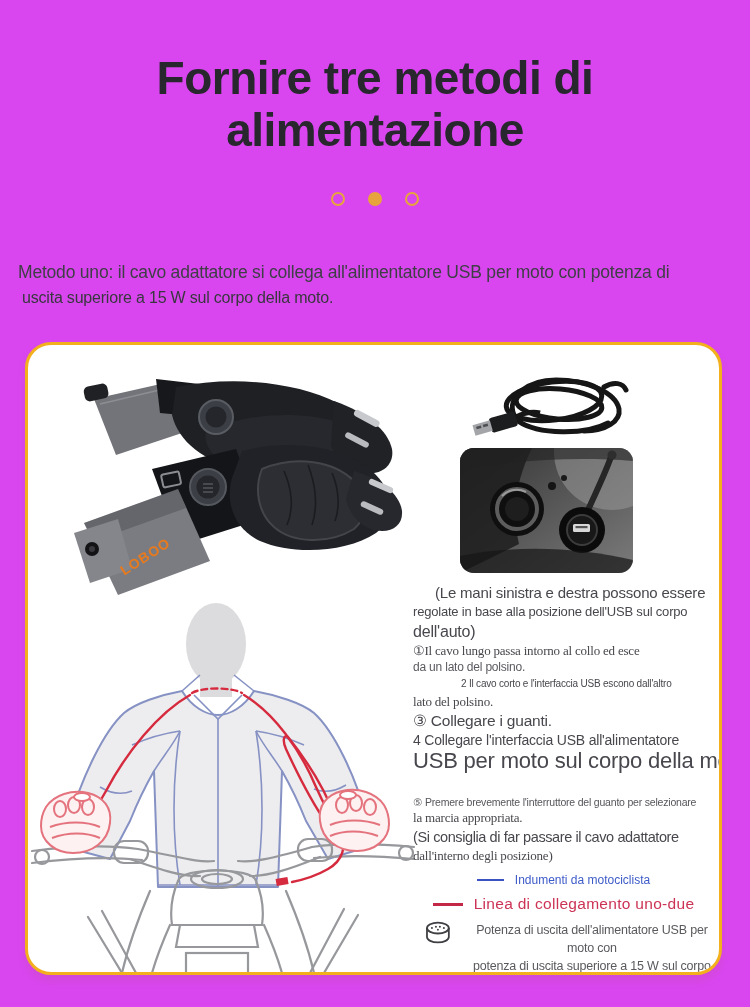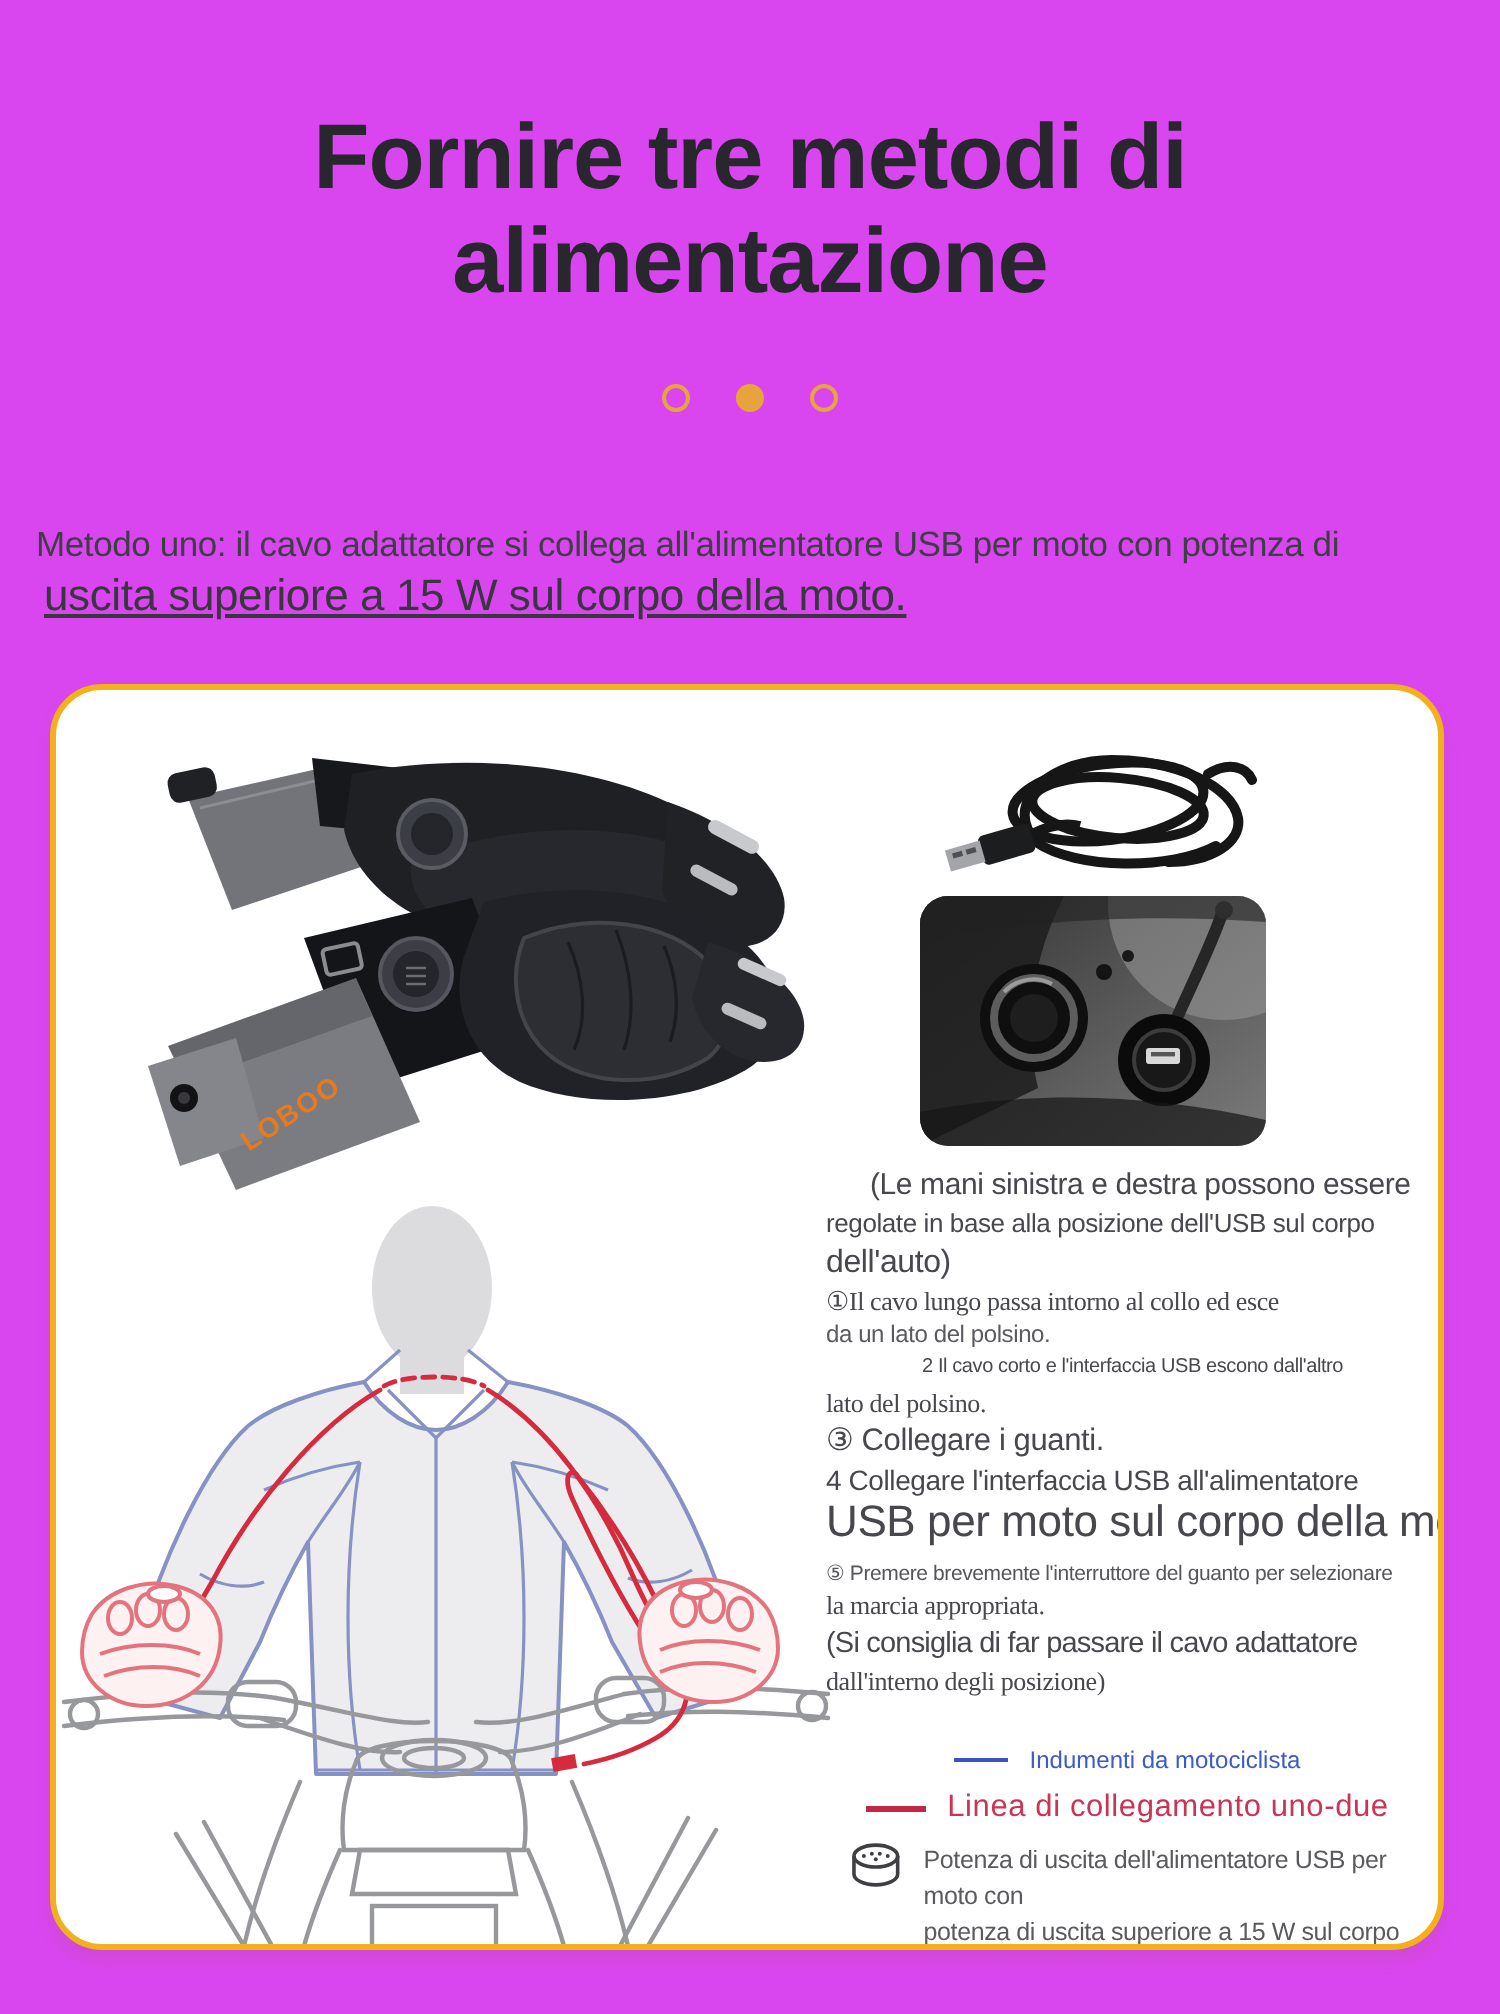--- a/index.html
+++ b/index.html
@@ -12,21 +12,21 @@
 
   
   .dots{position:absolute;top:192px;left:0;width:100%;display:flex;justify-content:center;gap:23px;}
   .dot{width:14px;height:14px;border-radius:50%;box-sizing:border-box;}
   .dot.ring{border:2.5px solid #E7A43C;}
   .dot.filled{background:#E7A43C;}
 
   
   .intro{position:absolute;left:18px;top:261px;width:722px;color:#3E3E45;}
   .intro-l1{font-size:17.5px;line-height:23px;letter-spacing:-0.2px;}
-  .intro-l2{font-size:22px;line-height:28px;margin-left:4px;color:#37373D;letter-spacing:-0.2px;text-decoration:underline;}
+  .intro-l2{font-size:16px;line-height:28px;margin-left:4px;color:#37373D;letter-spacing:-0.2px;}
 
   
   .card{position:absolute;left:25px;top:342px;width:697px;height:633px;background:#fff;
         border:3px solid #F3B01D;border-radius:26px;box-sizing:border-box;overflow:hidden;
         box-shadow:0 6px 8px rgba(150,100,20,0.10);}
   .img-abs{position:absolute;}
 
   
   .steps{position:absolute;left:385px;top:238px;width:312px;color:#47474D;white-space:nowrap;}
   .steps div{letter-spacing:-0.2px;}
@@ -34,34 +34,34 @@
   .t13 {font-size:13px;line-height:17.5px;}
   .t16 {font-size:16px;line-height:21px;}
   .t135{font-size:13px;line-height:18px;font-family:Liberation Serif, serif;}
   .t12g{font-size:12px;line-height:15.5px;color:#5A5A60;}
   .t125{font-size:10px;line-height:17.5px;margin-left:48px;}
   .t155{font-size:15.5px;line-height:20.5px;}
   .t14 {font-size:14px;line-height:18.5px;}
   .t16b{font-size:22px;line-height:22px;}
   .t105{font-size:10.5px;line-height:14px;color:#55555B;}
   .t145{font-size:14.5px;line-height:20px;letter-spacing:-0.4px!important;}
-  .gapTop{margin-top:8px;}
+  .gapTop{margin-top:23px;}
 
   
   .legend{position:absolute;left:378px;top:528px;width:315px;}
   .legend-row{display:flex;align-items:center;margin-bottom:8px;justify-content:center;}
   .legend-swatch{display:inline-block;margin-right:11px;}
   .sw-blue{width:27px;border-top:2px solid #3A52C4;}
   .sw-red{width:30px;border-top:3px solid #C22745;}
   .lbl-blue{color:#3D5BC8;font-size:12px;}
   .lbl-red{color:#CC3355;font-size:15.5px;letter-spacing:0.3px;}
 
   
   .note{position:absolute;left:396px;top:576px;width:298px;display:flex;gap:8px;align-items:flex-start;}
-  .note-text{font-size:12.5px;line-height:18px;color:#5A5A5E;text-align:left;width:262px;letter-spacing:-0.2px;}
+  .note-text{font-size:12.5px;line-height:18px;color:#5A5A5E;text-align:center;width:262px;letter-spacing:-0.2px;}
 </style>
 </head>
 <body>
 
 <div class="page">
 
   <div class="title">
     <div>Fornire tre metodi di</div>
     <div>alimentazione</div>
   </div>

